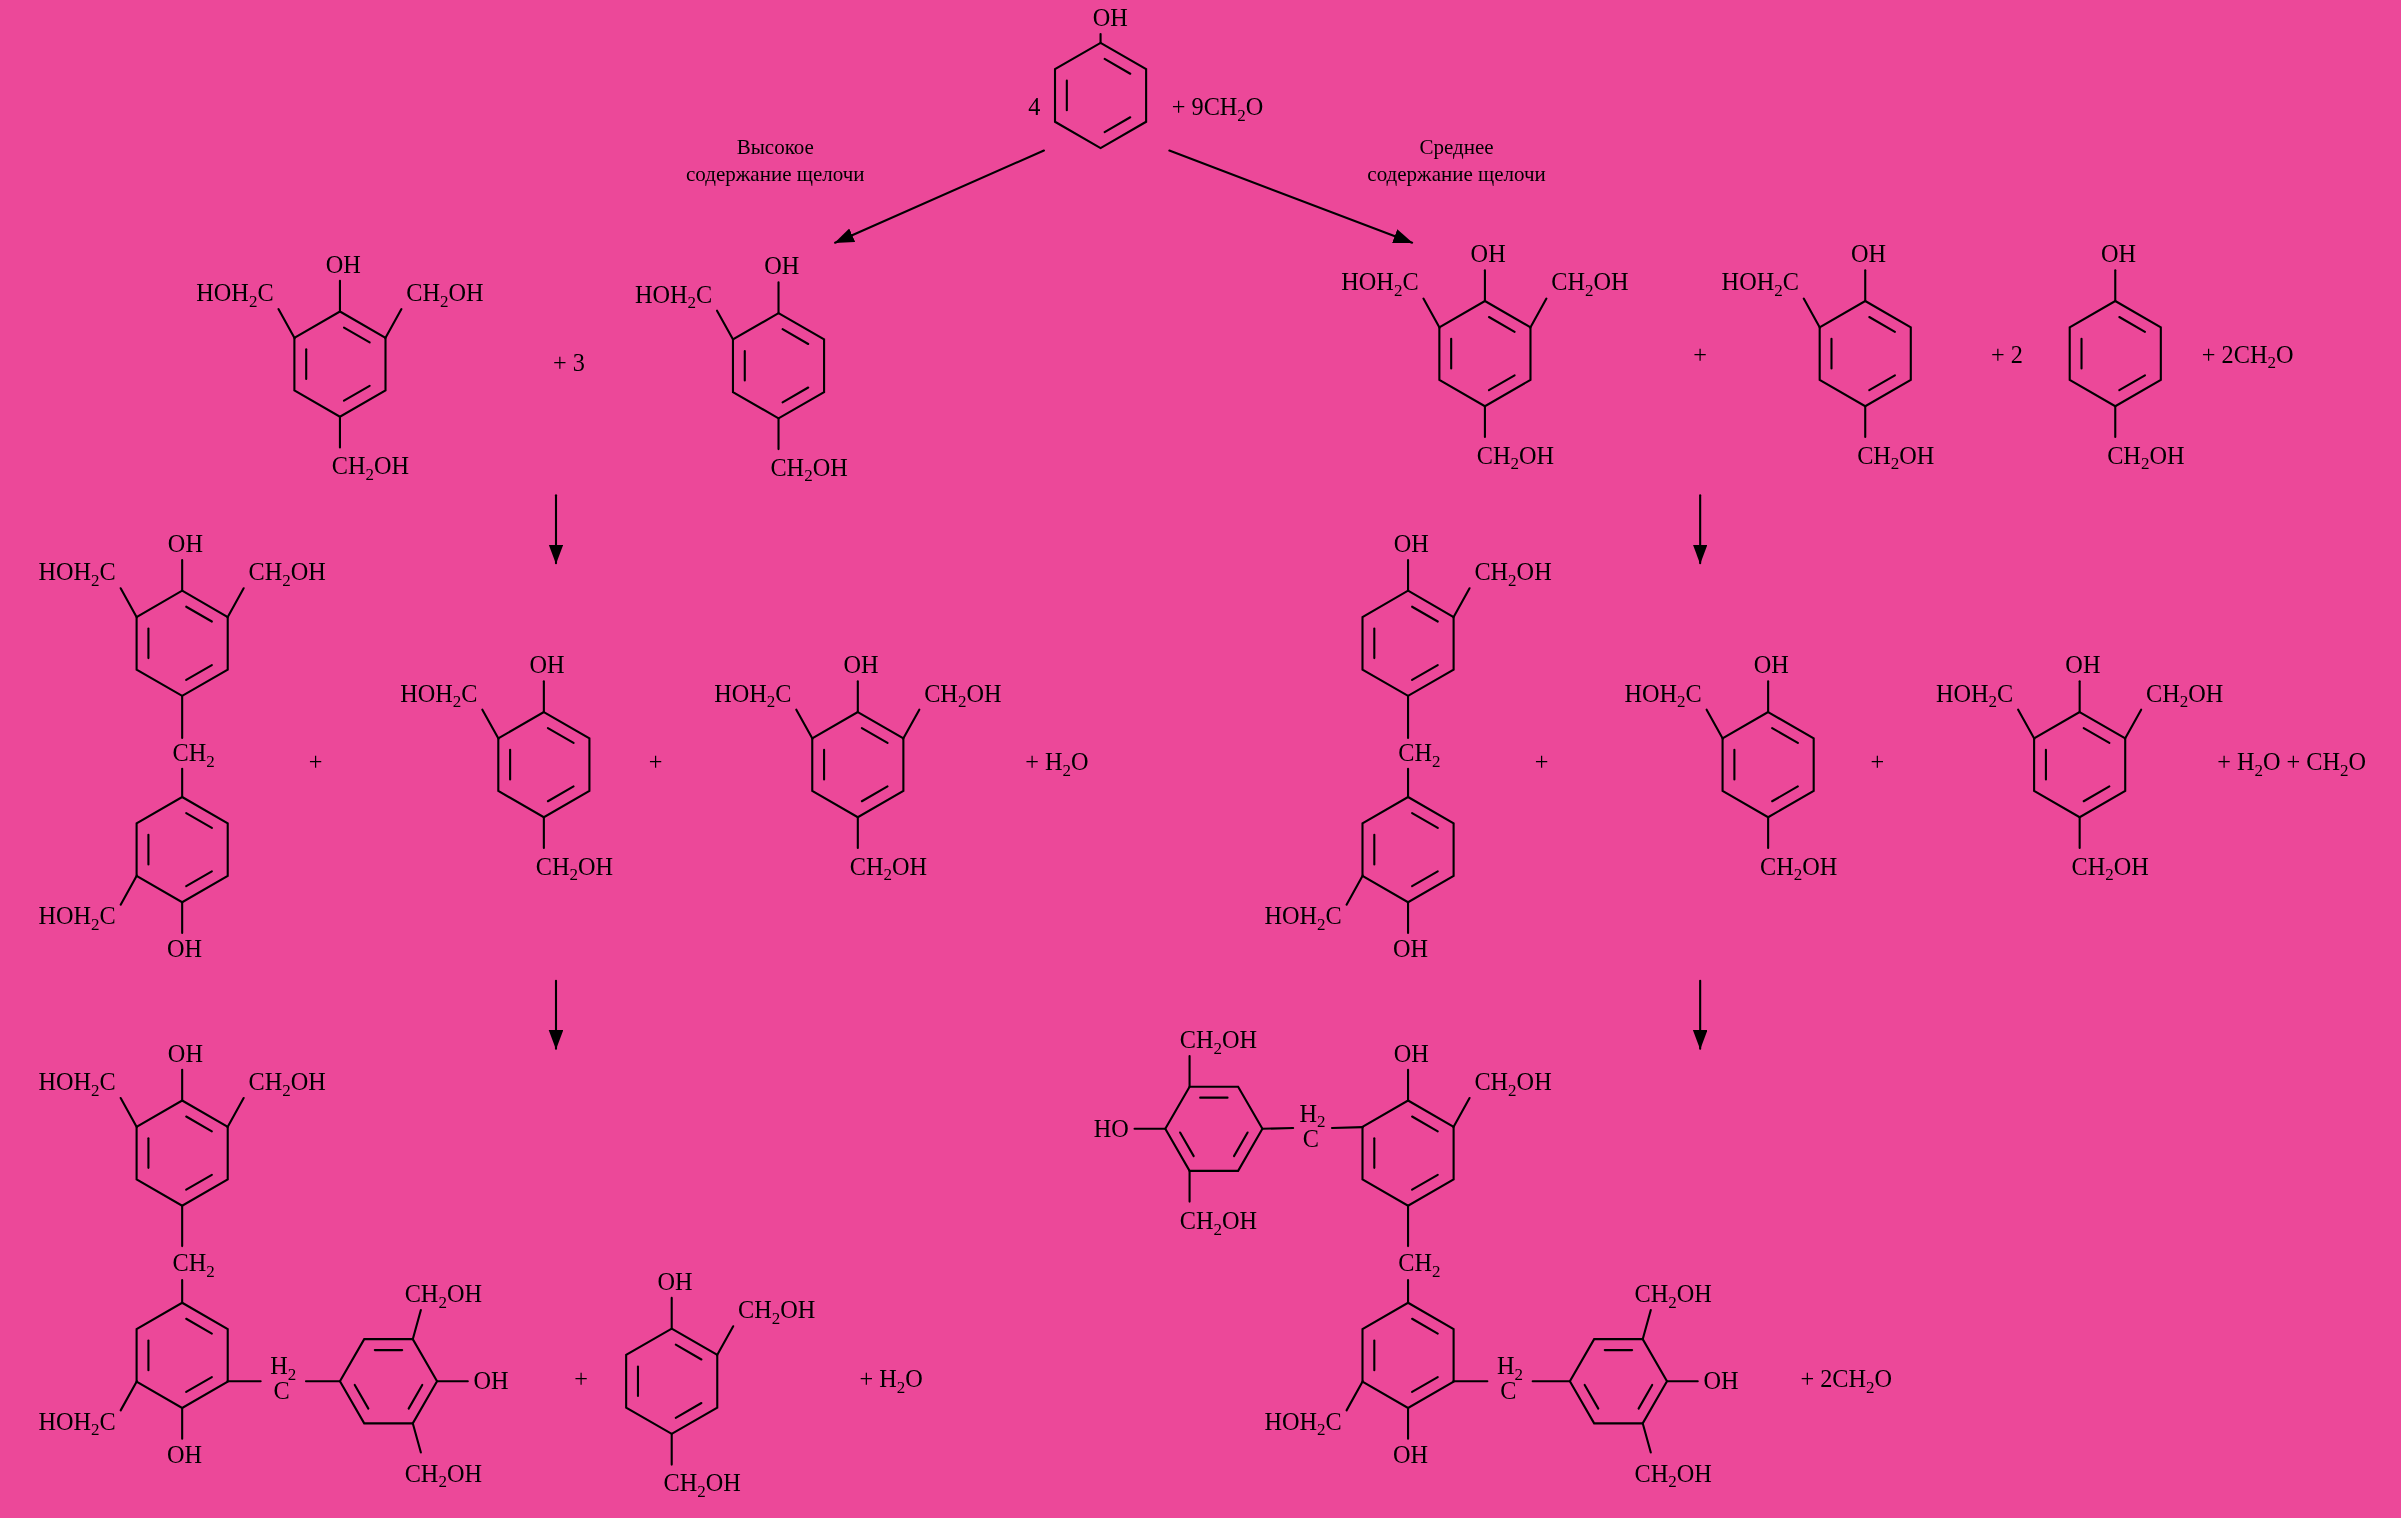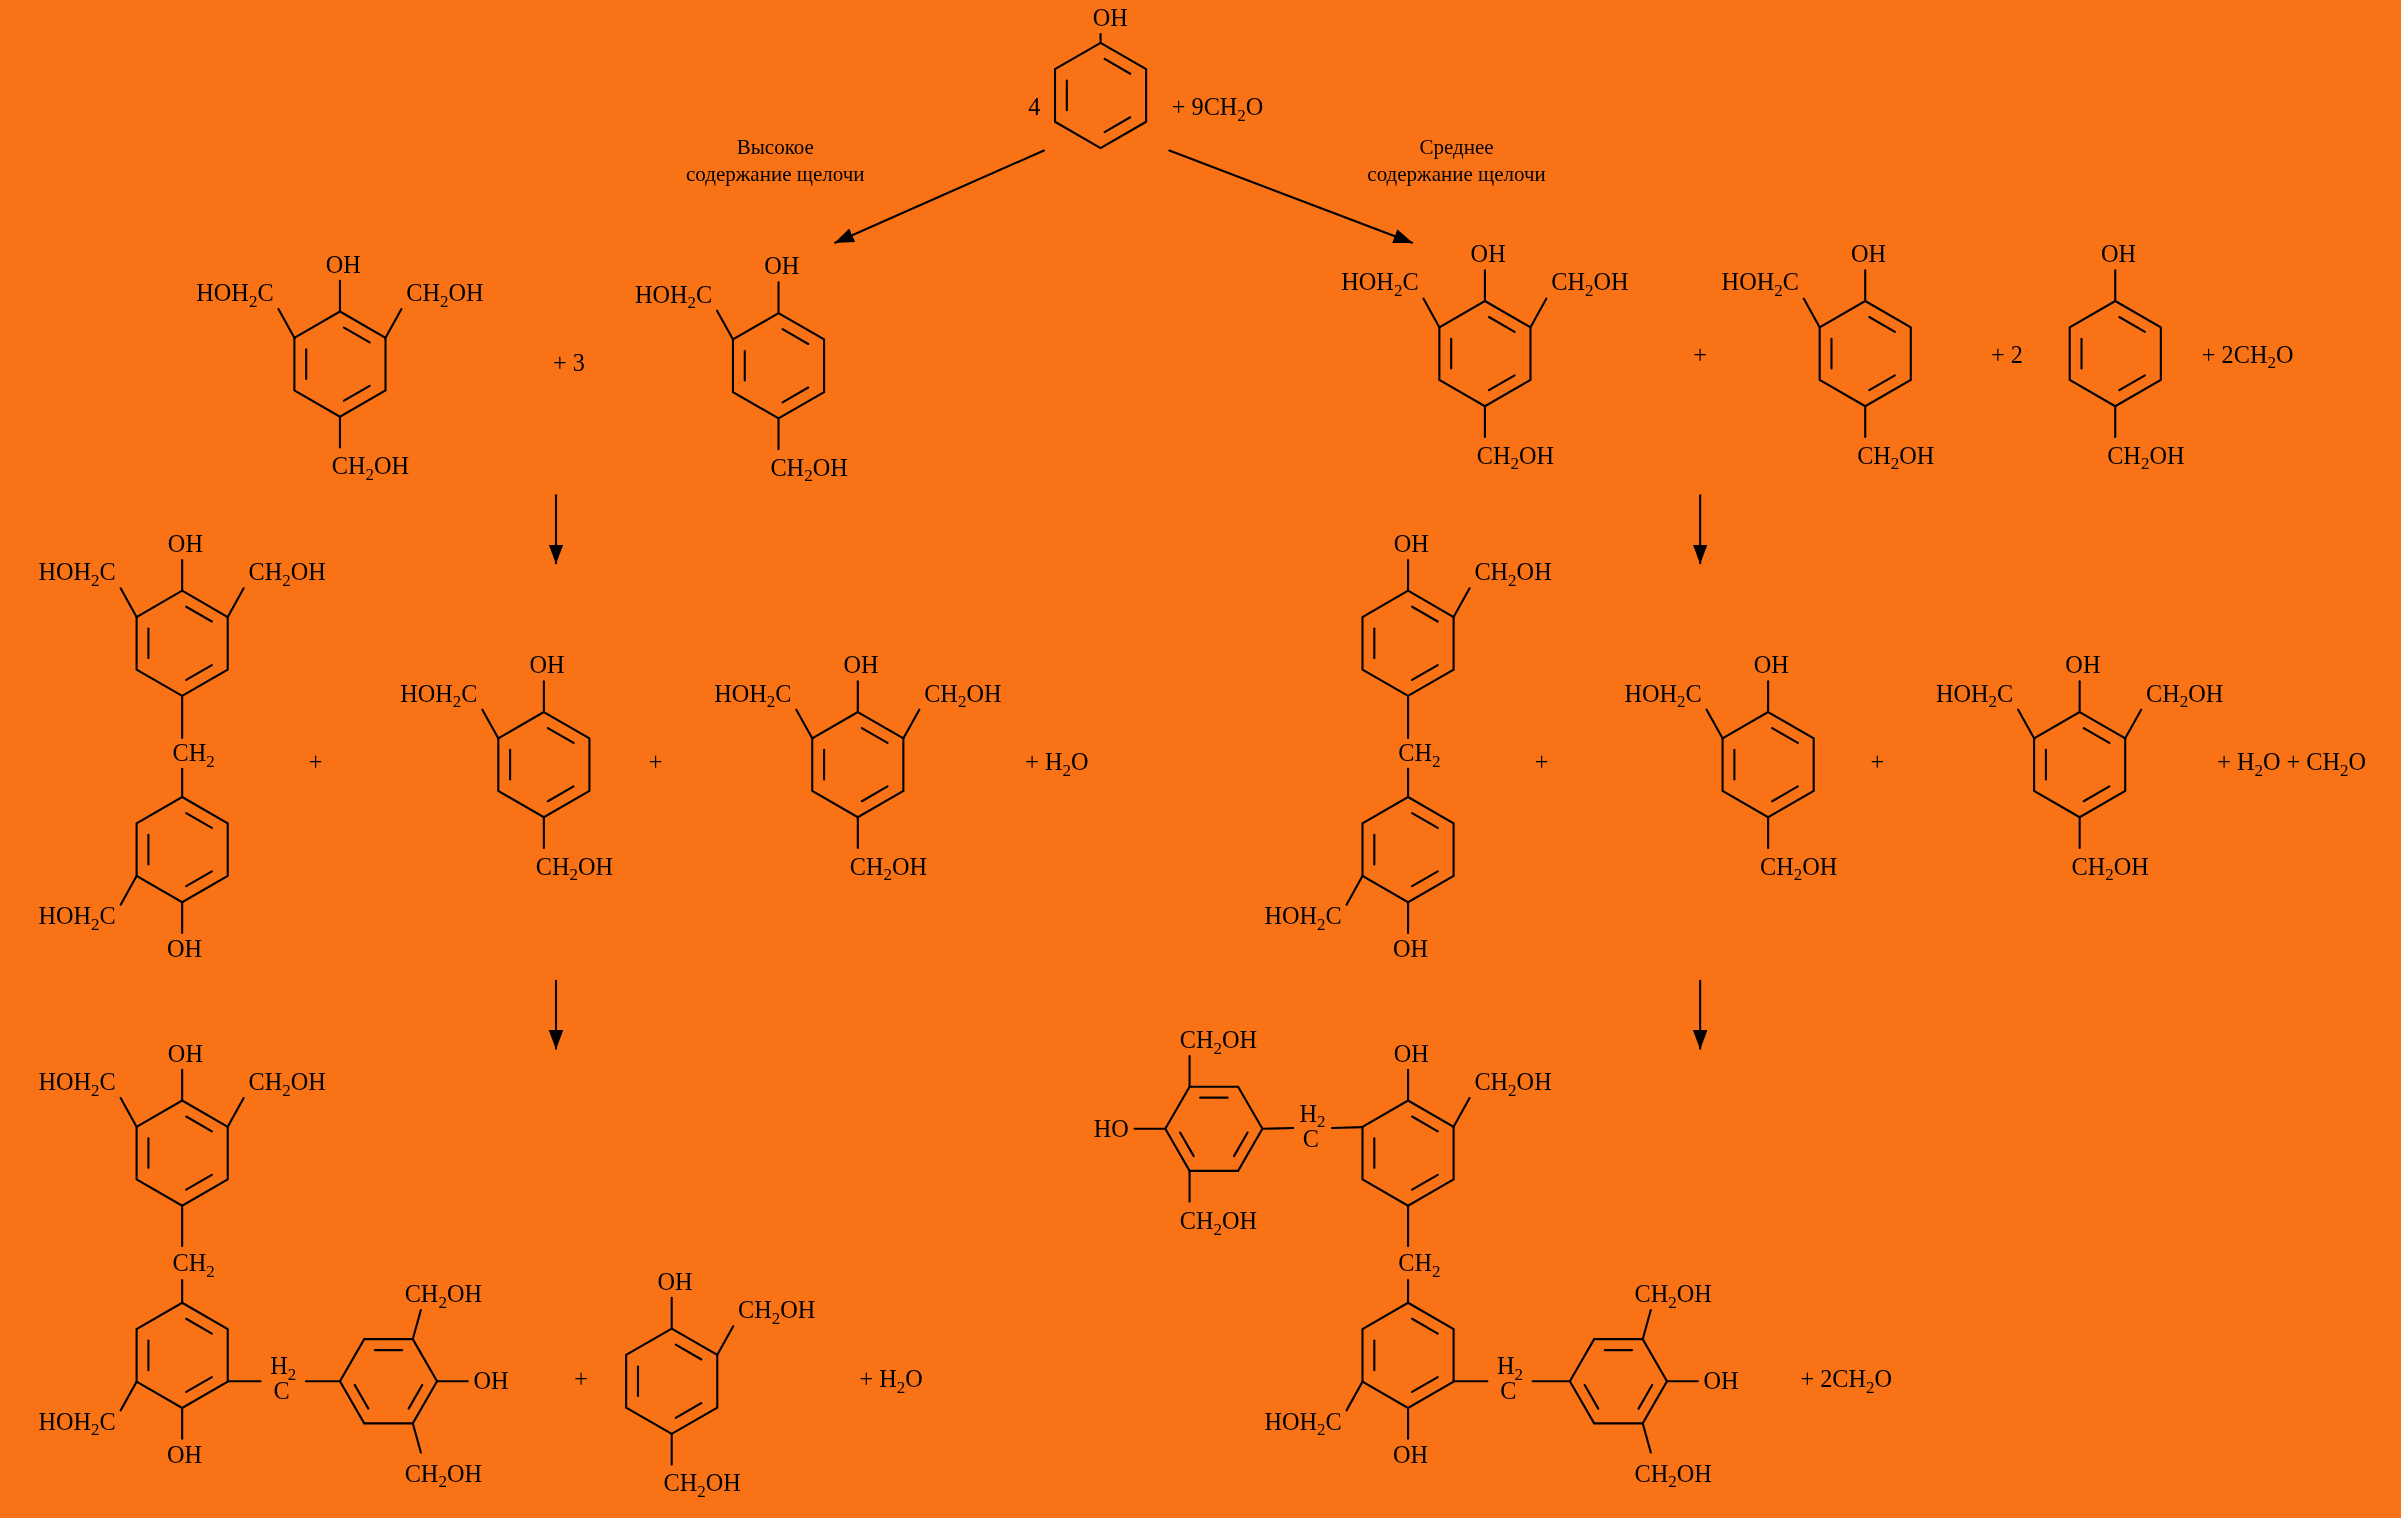--- a/index.html
+++ b/index.html
@@ -4,21 +4,21 @@
 <style>
   html, body {
     margin: 0;
     padding: 0;
     background: #ffffff;
   }
   .canvas {
     position: relative;
     width: 2401px;
     height: 1518px;
-    background: #f97316;
+    background: #ec4899;
     overflow: hidden;
   }
   svg {
     display: block;
     font-family: "Liberation Serif", "DejaVu Serif", serif;
   }
 </style>
 </head>
 <body>
 

